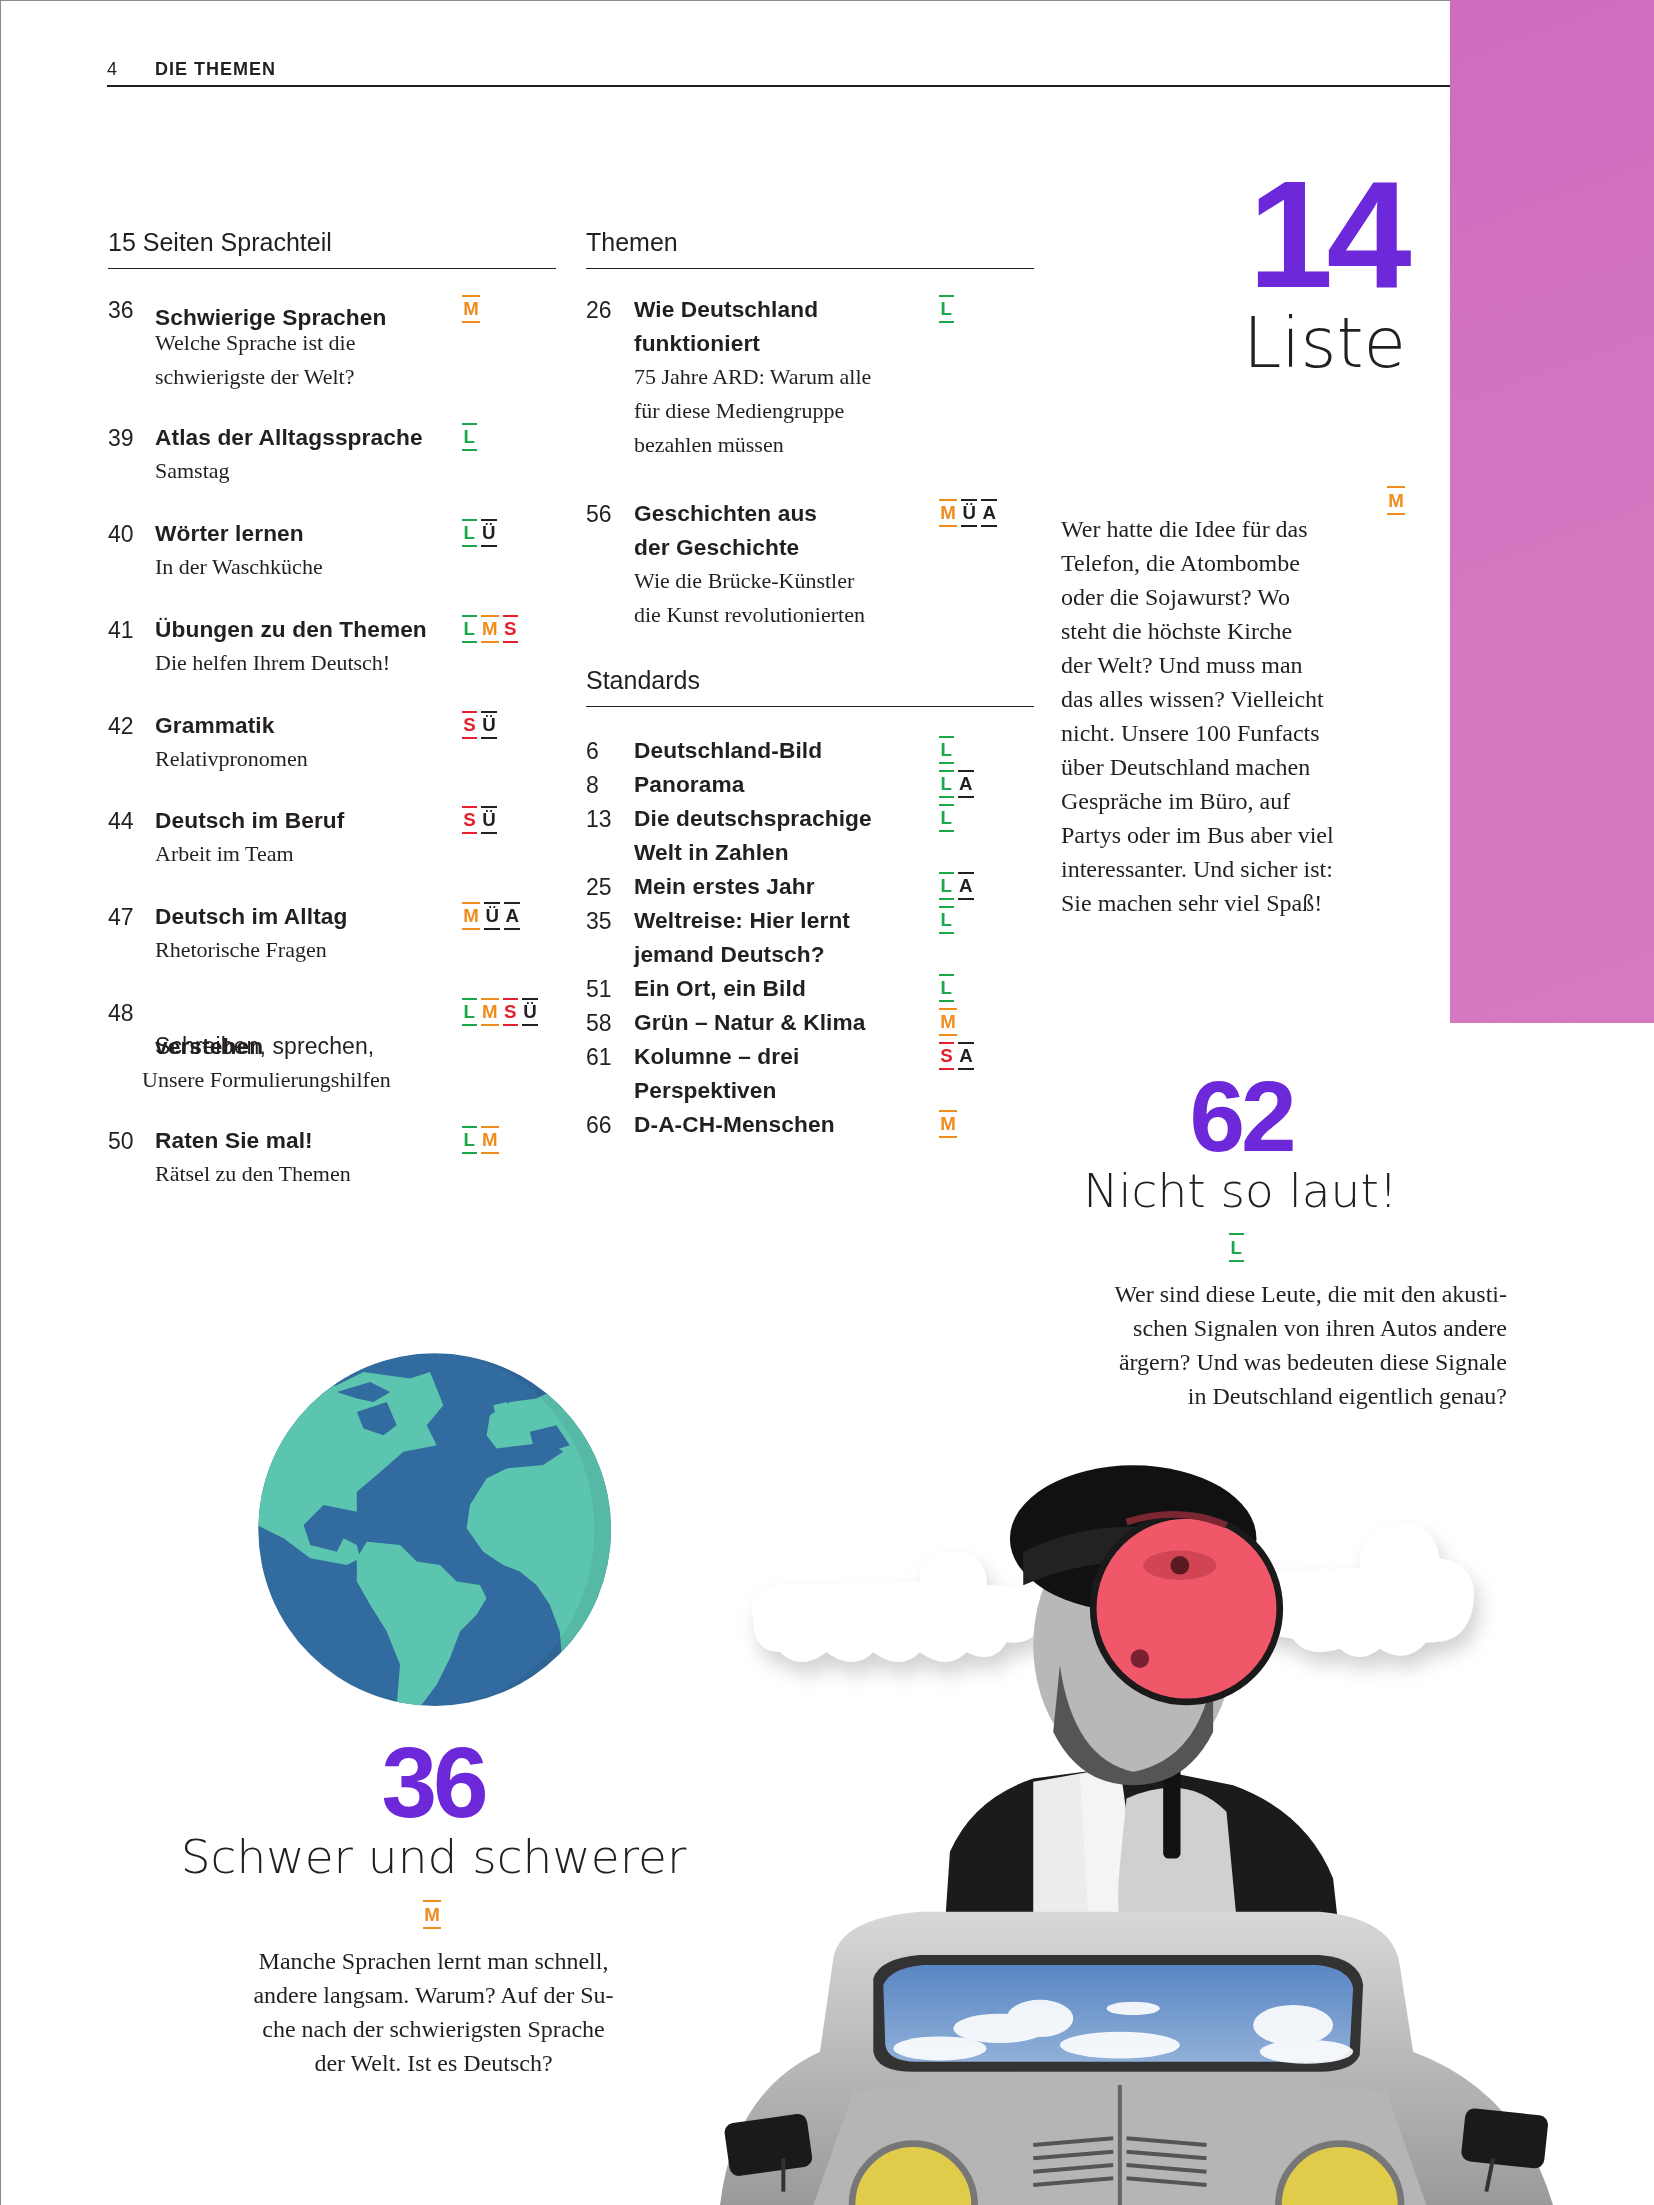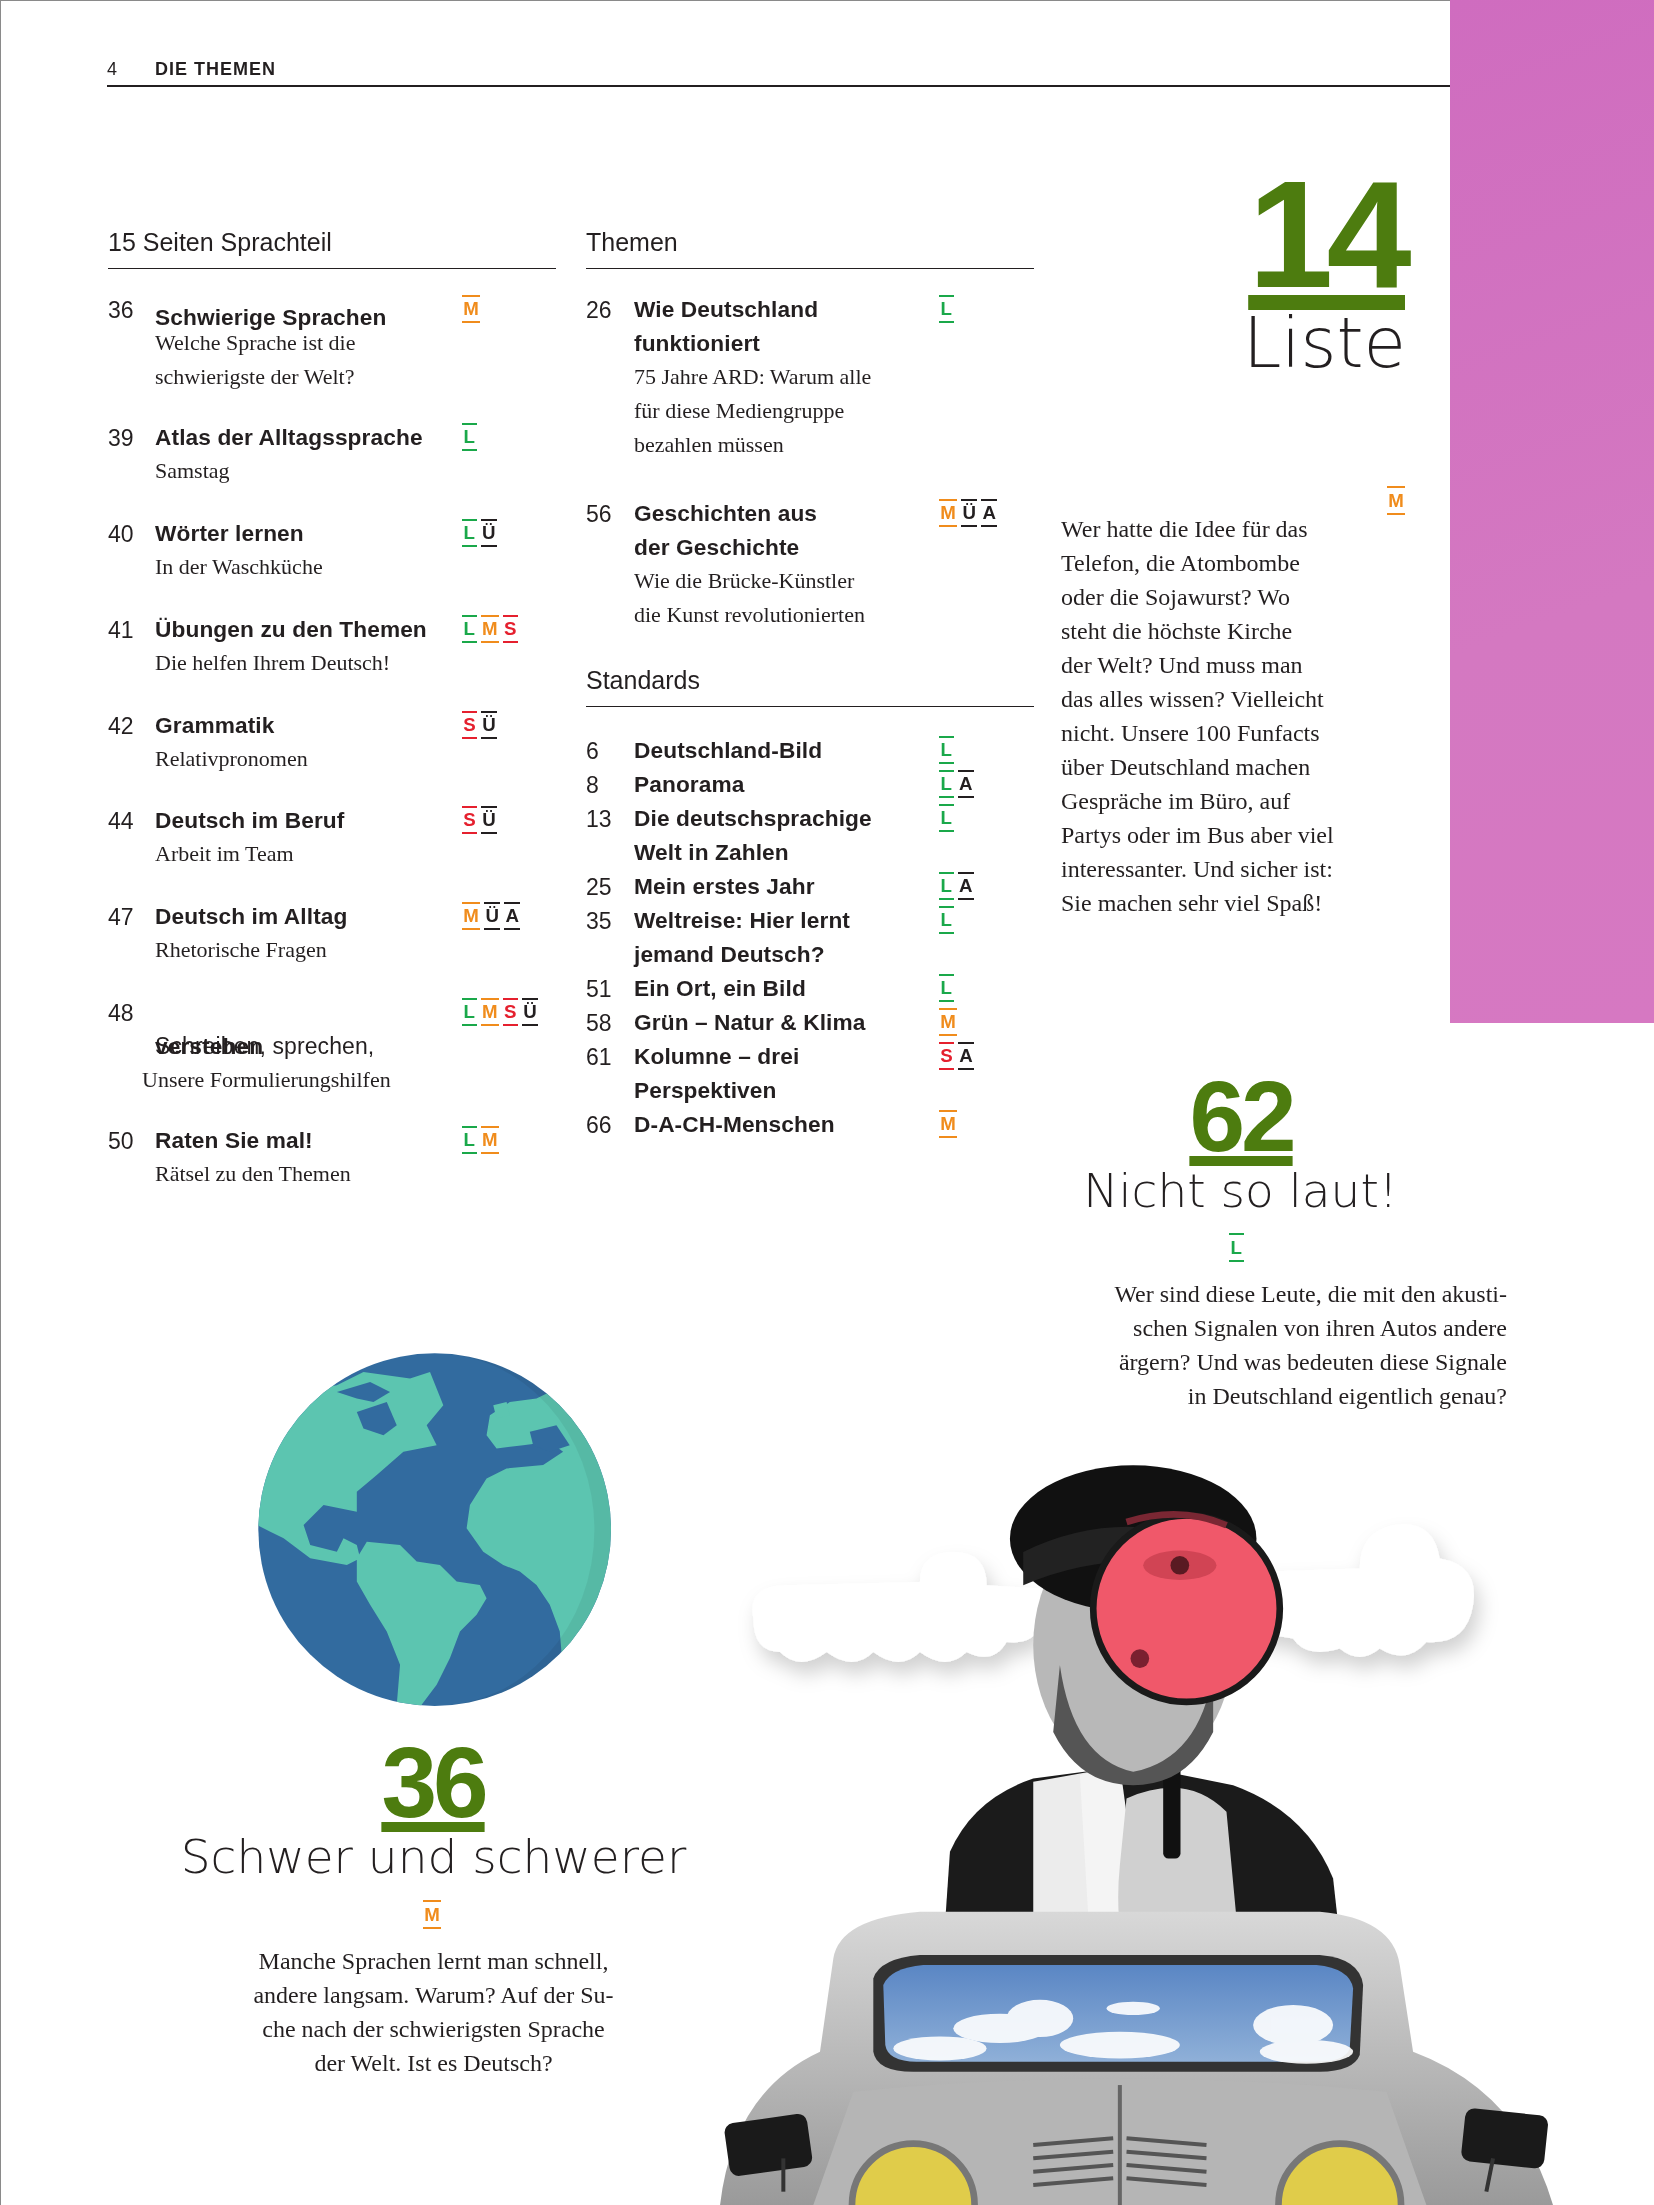--- a/index.html
+++ b/index.html
@@ -22,21 +22,21 @@
 
   .entry { position:absolute; }
   .entry .num { position:absolute; left:0; top:0; font-size:23px; font-weight:300; color:#231f20; }
   .entry .title { position:absolute; font-size:22.7px; font-weight:900; line-height:34px; letter-spacing:0.1px; }
   .entry .title.light { font-weight:300; }
   .entry .sub { position:absolute; font-size:22px; line-height:34px; }
   .badges { position:absolute; display:flex; gap:4px; }
   .badge { display:inline-block; font-family:"Liberation Sans","DejaVu Sans",sans-serif; font-weight:700; font-size:18.7px; line-height:20px; padding:2.7px 1.3px 2px 1.3px; border-top:2px solid currentColor; border-bottom:2px solid currentColor; min-width:12px; text-align:center; }
 
   
-  .big-num { font-family:"Liberation Sans","DejaVu Sans",sans-serif; font-weight:900; letter-spacing:-6.7px; color:#4d7c0f;text-decoration:underline; }
+  .big-num { font-family:"Liberation Sans","DejaVu Sans",sans-serif; font-weight:900; letter-spacing:-6.7px; color:#6d28d9; }
   .feat-title { font-family:"DejaVu Sans","Liberation Sans",sans-serif; font-weight:200; color:#231f20; }
   .feat-text { font-family:"Liberation Serif","DejaVu Serif",serif; font-size:24px; line-height:34px; color:#231f20; }
 </style>
 </head>
 <body>
 
 <div class="page-border"></div>
 
 <div class="abs sans hdr-num">4</div>
 <div class="abs sans hdr-title">DIE THEMEN</div>

